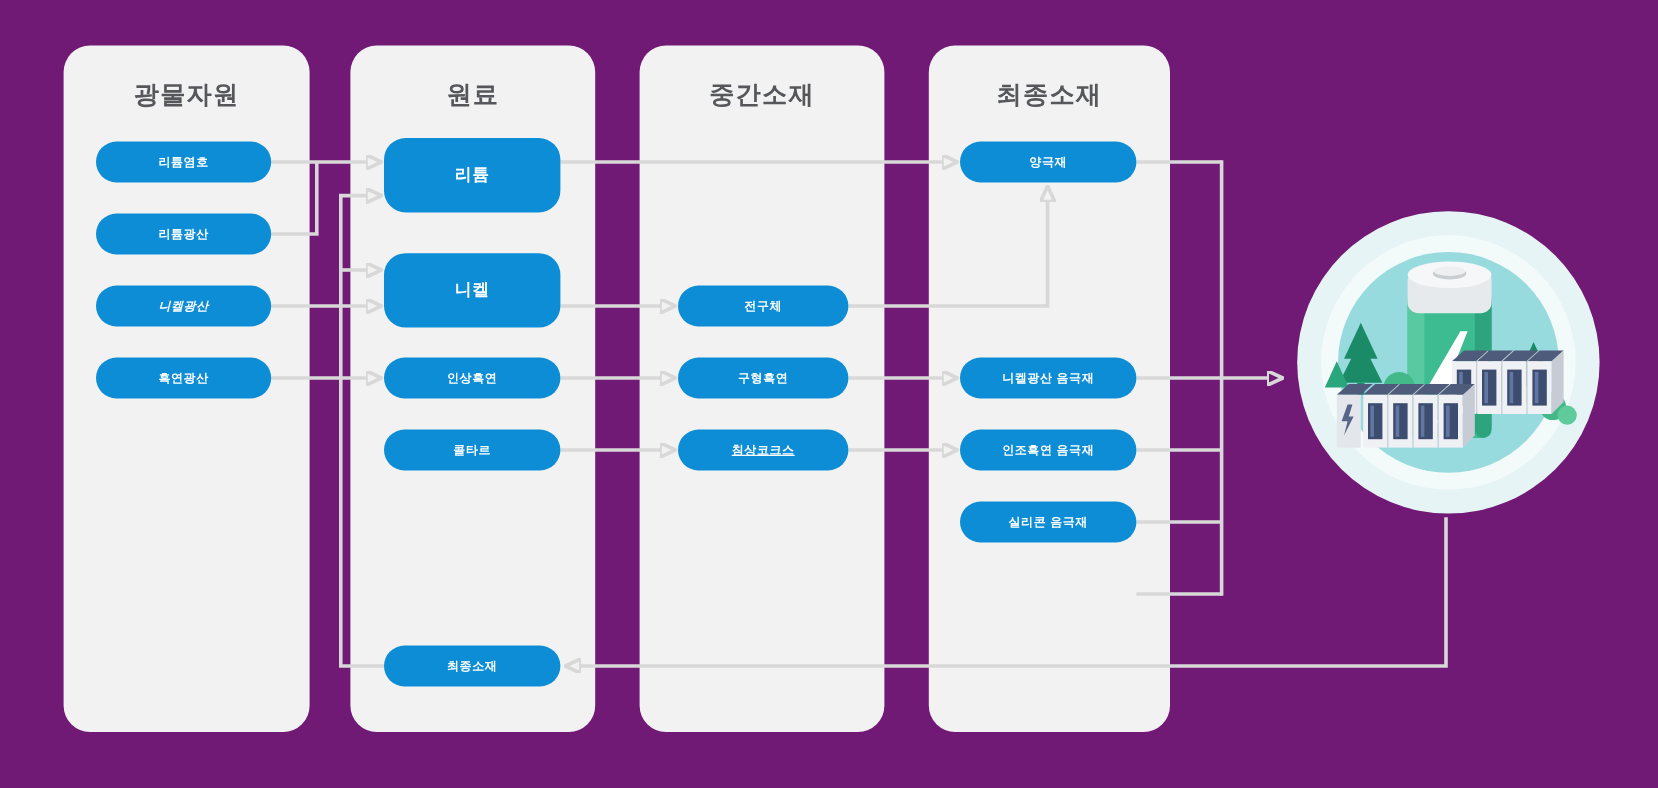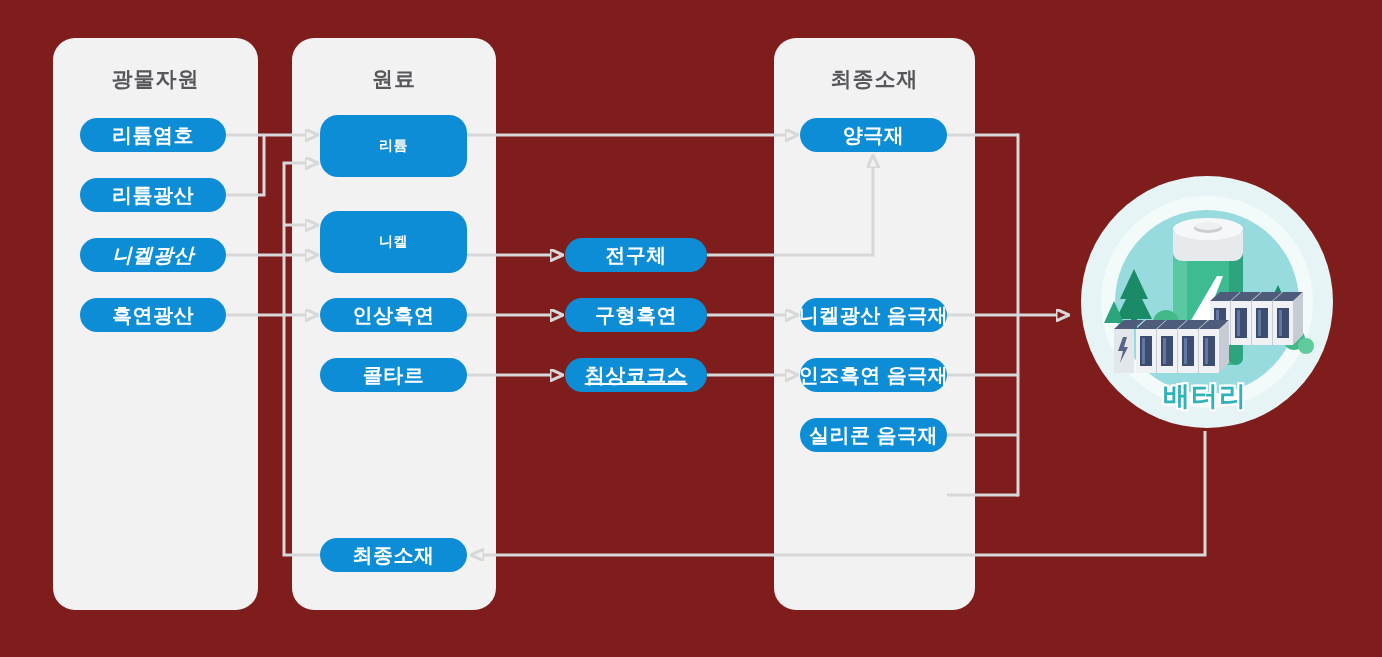--- a/index.html
+++ b/index.html
@@ -1,32 +1,32 @@
 <!DOCTYPE html>
 <html><head>
 <meta charset="utf-8">
 <style>
   html,body{margin:0;padding:0;background:#ffffff;}
   #canvas{
-    position:relative;width:1382px;height:657px;background:#7f1d1d;
+    position:relative;width:1382px;height:657px;background:#701a75;
     font-family:"Liberation Sans", sans-serif;overflow:hidden;
   }
   .col{
     position:absolute;top:38px;height:572px;background:#f2f2f3;border-radius:22px;
   }
   .col-header{
     text-align:center;padding-top:27px;font-size:21px;font-weight:bold;
     color:#56575a;letter-spacing:1px;
   }
   svg.wires{position:absolute;left:0;top:0;z-index:2;}
   svg.wires path{stroke:#d8d8d8;stroke-width:3;fill:none;}
   .node{
     position:absolute;background:#0d8dd6;color:#ffffff;font-weight:bold;
     display:flex;align-items:center;justify-content:center;z-index:3;
-    font-size:20px;letter-spacing:0.5px;white-space:nowrap;
+    font-size:10px;letter-spacing:0.5px;white-space:nowrap;
   }
   .pill{border-radius:17px;}
   .tall{border-radius:18px;font-size:14px;}
   .battery-wrap{position:absolute;left:1078px;top:173px;width:258px;height:258px;z-index:3;}
   .battery-label{
     position:absolute;left:1125px;top:378px;width:160px;text-align:center;z-index:4;
     font-size:27px;font-weight:bold;color:#2fb3b9;letter-spacing:1px;
     text-shadow:-2px -2px 0 #fff, 2px -2px 0 #fff, -2px 2px 0 #fff, 2px 2px 0 #fff,
                  0 -2px 0 #fff, 0 2px 0 #fff, -2px 0 0 #fff, 2px 0 0 #fff;
   }
@@ -34,20 +34,23 @@
 </head>
 <body>
 
 <div id="canvas">
 
   <div class="col" style="left:53px;width:205px;">
     <div class="col-header">광물자원</div>
   </div>
   <div class="col" style="left:292px;width:204px;">
     <div class="col-header">원료</div>
+  </div>
+  <div class="col" style="left:533px;width:204px;">
+    <div class="col-header">중간소재</div>
   </div>
   <div class="col" style="left:774px;width:201px;">
     <div class="col-header">최종소재</div>
   </div>
 
   <svg class="wires" width="1382" height="657">
     <defs>
       <marker id="arr" markerUnits="userSpaceOnUse" markerWidth="14" markerHeight="13" refX="1" refY="6" orient="auto">
         <path d="M0,0 L13,6 L0,12 Z" fill="#d8d8d8" stroke="none"></path>
       </marker>
@@ -150,15 +153,14 @@
           <rect x="-22" y="0" width="20" height="44" fill="#e3e6ea"></rect>
           <polygon points="-13,8 -18,22 -13,22 -16,34 -8,18 -12,18 -9,8" fill="#57648a"></polygon>
           <use href="#cab" x="0"></use>
             <use href="#cab" x="21"></use>
             <use href="#cab" x="42"></use>
             <use href="#cab" x="63"></use>
         </g>
       </g>
     </svg>
   </div>
-  <div class="battery-label">배터리</div>
 
 </div>
 
 </body></html>

